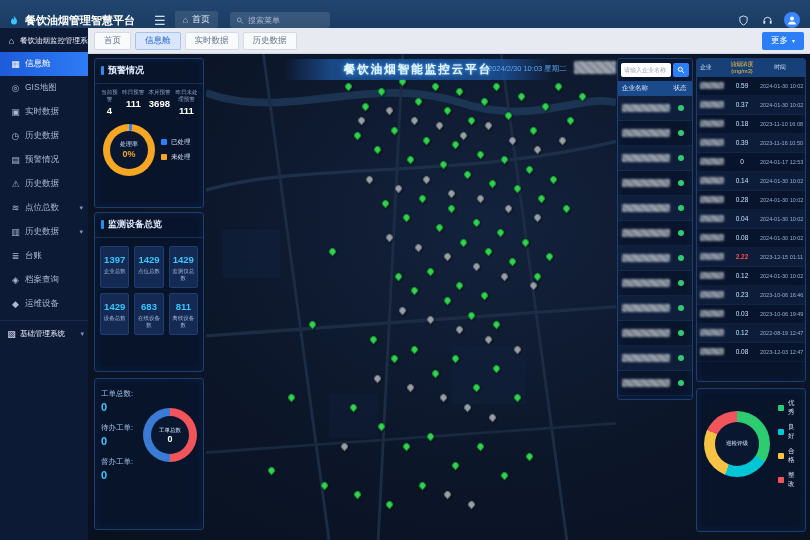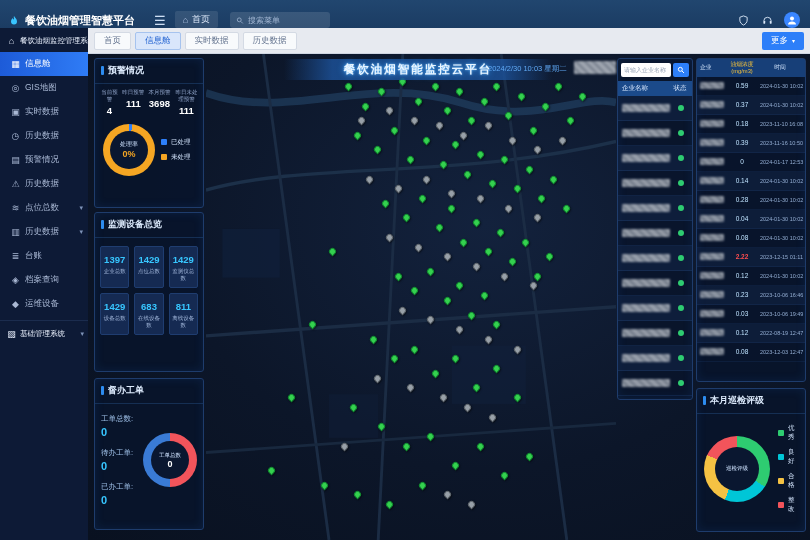--- a/index.html
+++ b/index.html
@@ -460,33 +460,32 @@
             <div class="dev-lab">在线设备数</div>
           </div>
           <div class="dev-box">
             <div class="dev-val">811</div>
             <div class="dev-lab">离线设备数</div>
           </div>
         </div>
     </section>
 
     <section class="panel p-workorder">
-      <div class="panel-title">督办工单</div>
       <div class="wo-body">
         <div class="wo-lines" id="workorder-lines">
             <div>
               <div class="wo-lab">工单总数:</div>
               <div class="wo-val">0</div>
             </div>
             <div>
               <div class="wo-lab">待办工单:</div>
               <div class="wo-val">0</div>
             </div>
             <div>
-              <div class="wo-lab">已办工单:</div>
+              <div class="wo-lab">督办工单:</div>
               <div class="wo-val">0</div>
             </div>
           </div>
         <div class="donut wo-donut" id="workorder-donut" style="background: conic-gradient(rgb(242, 84, 91) 0deg, rgb(242, 84, 91) 50%, rgb(58, 123, 213) 50%, rgb(58, 123, 213) 100%);">
           <div class="donut-hole"></div>
           <div class="donut-center">
             <span class="wo-dlab">工单总数</span>
             <span class="wo-dval">0</span>
           </div>
         </div>
@@ -638,21 +637,20 @@
           </div>
           <div class="rt-row">
             <span class="rt-name redacted"></span>
             <span class="rt-val">0.08</span>
             <span class="rt-time">2023-12-03 12:47</span>
           </div>
         </div>
     </section>
 
     <section class="panel p-rating">
-      <div class="panel-title">本月巡检评级</div>
       <div class="rate-body">
         <div class="donut rate-donut" id="rating-donut" style="background: conic-gradient(rgb(46, 204, 113) 0%, rgb(46, 204, 113) 34%, rgb(0, 198, 215) 34%, rgb(0, 198, 215) 56%, rgb(245, 194, 67) 56%, rgb(245, 194, 67) 82%, rgb(242, 84, 91) 82%, rgb(242, 84, 91) 100%);">
           <div class="donut-hole"></div>
           <div class="donut-center">
             <span class="rate-clab">巡检评级</span>
           </div>
         </div>
         <div class="legend" id="rating-legend">
             <div class="leg-item">
               <span class="leg-sq" style="background: rgb(46, 204, 113);"></span>

